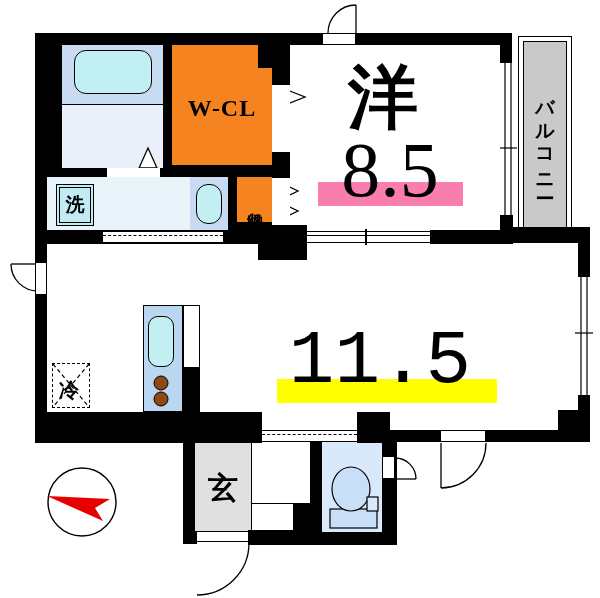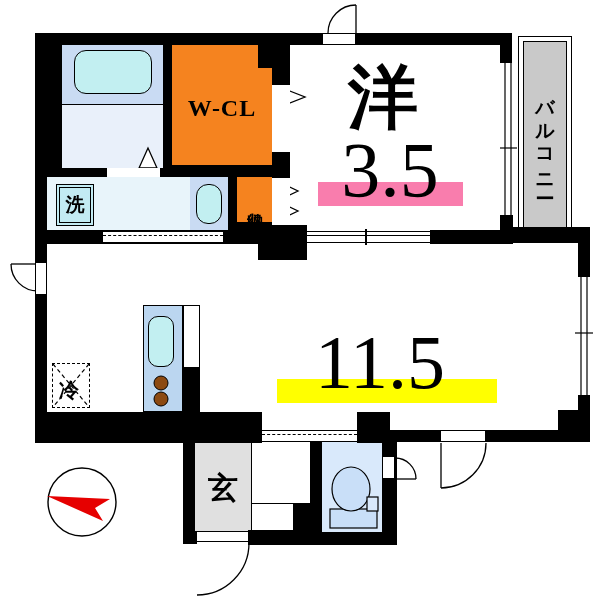--- a/index.html
+++ b/index.html
@@ -164,23 +164,23 @@
       <rect x="367" y="497" width="11" height="14" fill="#D9E9FB"></rect>
     </g>
 
     <g>
       <circle cx="82" cy="502" r="34" fill="#fff" stroke="#000" stroke-width="1.4"></circle>
       <polygon points="47,496 110,499 95,508 103,521" fill="#E60000"></polygon>
     </g>
   </svg>
 
   <div class="lbl" style="left:303px;top:60px;width:160px;height:76px;font-size:70px;font-weight:600;">洋</div>
-  <div class="lbl" style="left:300px;top:134px;width:180px;height:72px;font-size:78px;">3.5</div>
+  <div class="lbl" style="left:300px;top:134px;width:180px;height:72px;font-size:78px;">8.5</div>
 
-  <div class="lbl" style="left:285px;top:328px;width:190px;height:70px;font-size:76px;">11.5</div>
+  <div class="lbl" style="left:285px;top:328px;width:190px;height:70px;font-size:76px;font-family:Liberation Mono, monospace;">11.5</div>
 
   <div class="lbl" style="left:172px;top:86px;width:100px;height:46px;font-size:24px;font-weight:600;letter-spacing:1px;">W-CL</div>
 
   <div class="lbl vtext" style="left:523px;top:48px;width:44px;height:180px;font-size:19px;font-weight:600;letter-spacing:4px;">バルコニー</div>
 
 
   <div class="lbl" style="left:58px;top:186px;width:34px;height:38px;font-size:19px;font-weight:bold;">洗</div>
 
   <div class="lbl vtext" style="left:238px;top:179px;width:33px;height:42px;font-size:16px;font-weight:bold;">収納</div>
 

